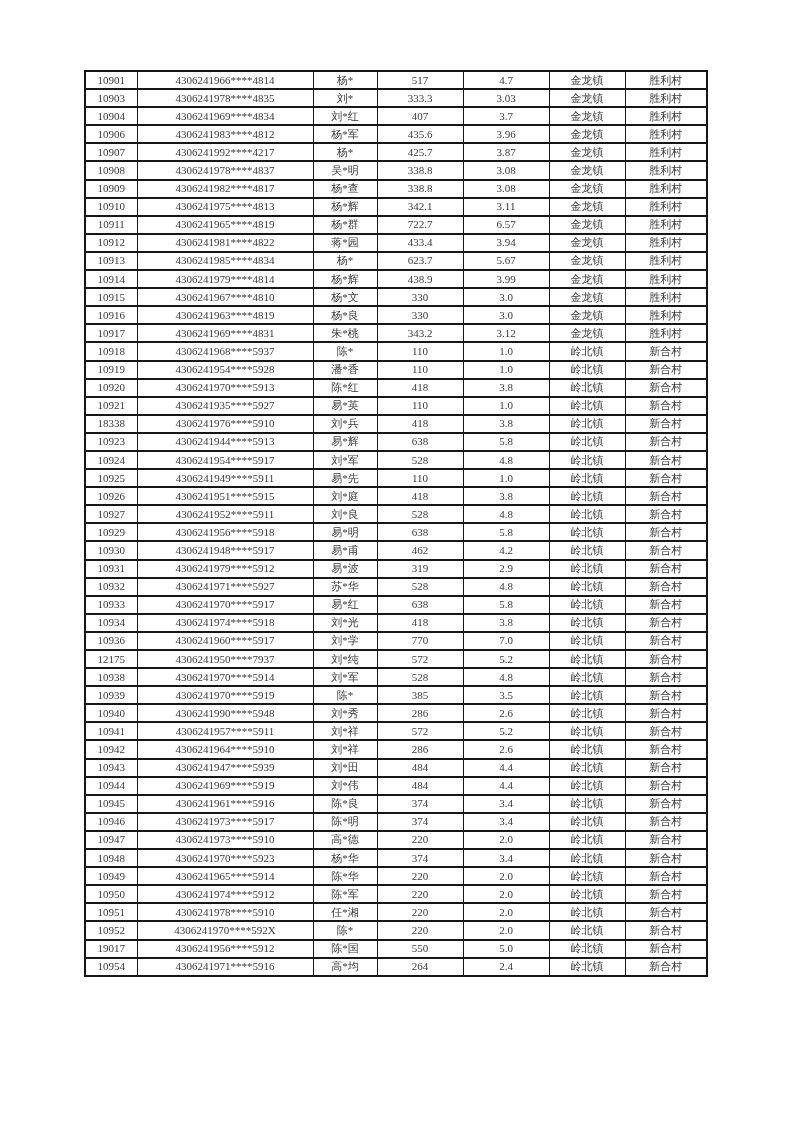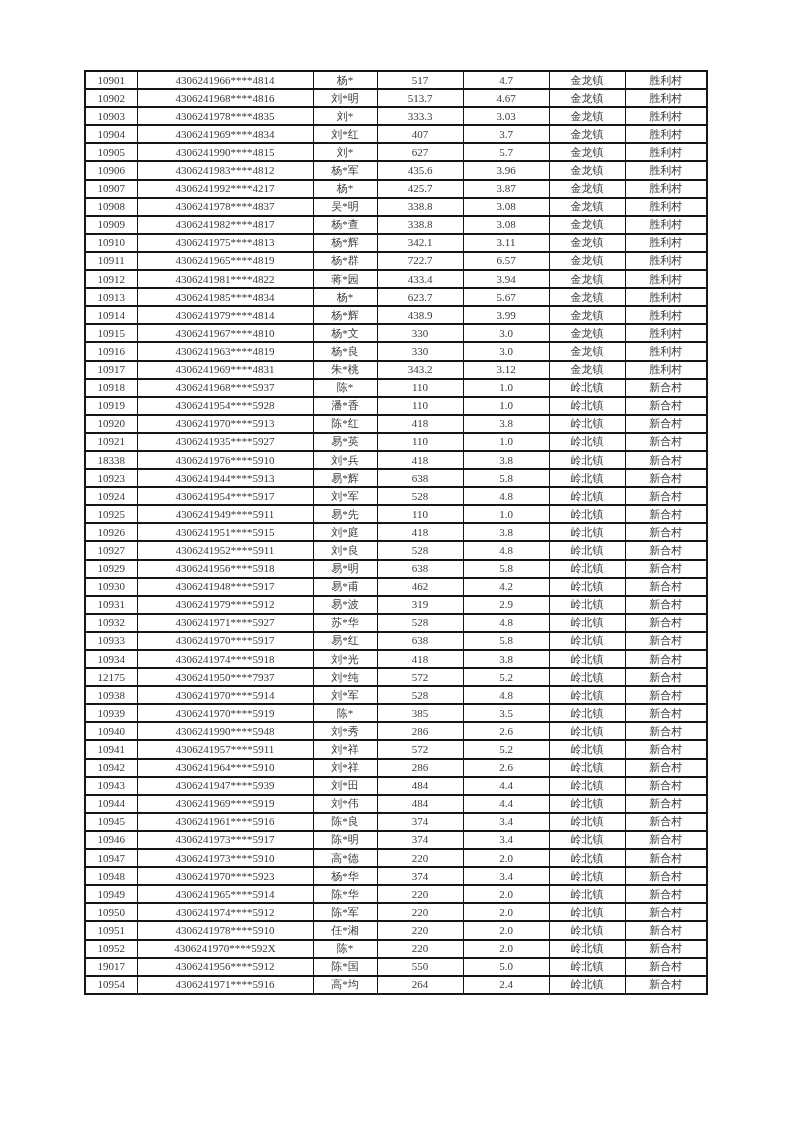--- a/index.html
+++ b/index.html
@@ -74,56 +74,38 @@
           <tr>
             <td>10901</td>
             <td>4306241966****4814</td>
             <td>杨*</td>
             <td>517</td>
             <td>4.7</td>
             <td>金龙镇</td>
             <td>胜利村</td>
           </tr>
           <tr>
-            <td>10902</td>
-            <td>4306241968****4816</td>
-            <td>刘*明</td>
-            <td>513.7</td>
-            <td>4.67</td>
-            <td>金龙镇</td>
-            <td>胜利村</td>
-          </tr>
-          <tr>
             <td>10903</td>
             <td>4306241978****4835</td>
             <td>刘*</td>
             <td>333.3</td>
             <td>3.03</td>
             <td>金龙镇</td>
             <td>胜利村</td>
           </tr>
           <tr>
             <td>10904</td>
             <td>4306241969****4834</td>
             <td>刘*红</td>
             <td>407</td>
             <td>3.7</td>
             <td>金龙镇</td>
             <td>胜利村</td>
           </tr>
           <tr>
-            <td>10905</td>
-            <td>4306241990****4815</td>
-            <td>刘*</td>
-            <td>627</td>
-            <td>5.7</td>
-            <td>金龙镇</td>
-            <td>胜利村</td>
-          </tr>
-          <tr>
             <td>10906</td>
             <td>4306241983****4812</td>
             <td>杨*军</td>
             <td>435.6</td>
             <td>3.96</td>
             <td>金龙镇</td>
             <td>胜利村</td>
           </tr>
           <tr>
             <td>10907</td>
@@ -358,20 +340,29 @@
             <td>5.8</td>
             <td>岭北镇</td>
             <td>新合村</td>
           </tr>
           <tr>
             <td>10934</td>
             <td>4306241974****5918</td>
             <td>刘*光</td>
             <td>418</td>
             <td>3.8</td>
+            <td>岭北镇</td>
+            <td>新合村</td>
+          </tr>
+          <tr>
+            <td>10936</td>
+            <td>4306241960****5917</td>
+            <td>刘*学</td>
+            <td>770</td>
+            <td>7.0</td>
             <td>岭北镇</td>
             <td>新合村</td>
           </tr>
           <tr>
             <td>12175</td>
             <td>4306241950****7937</td>
             <td>刘*纯</td>
             <td>572</td>
             <td>5.2</td>
             <td>岭北镇</td>

